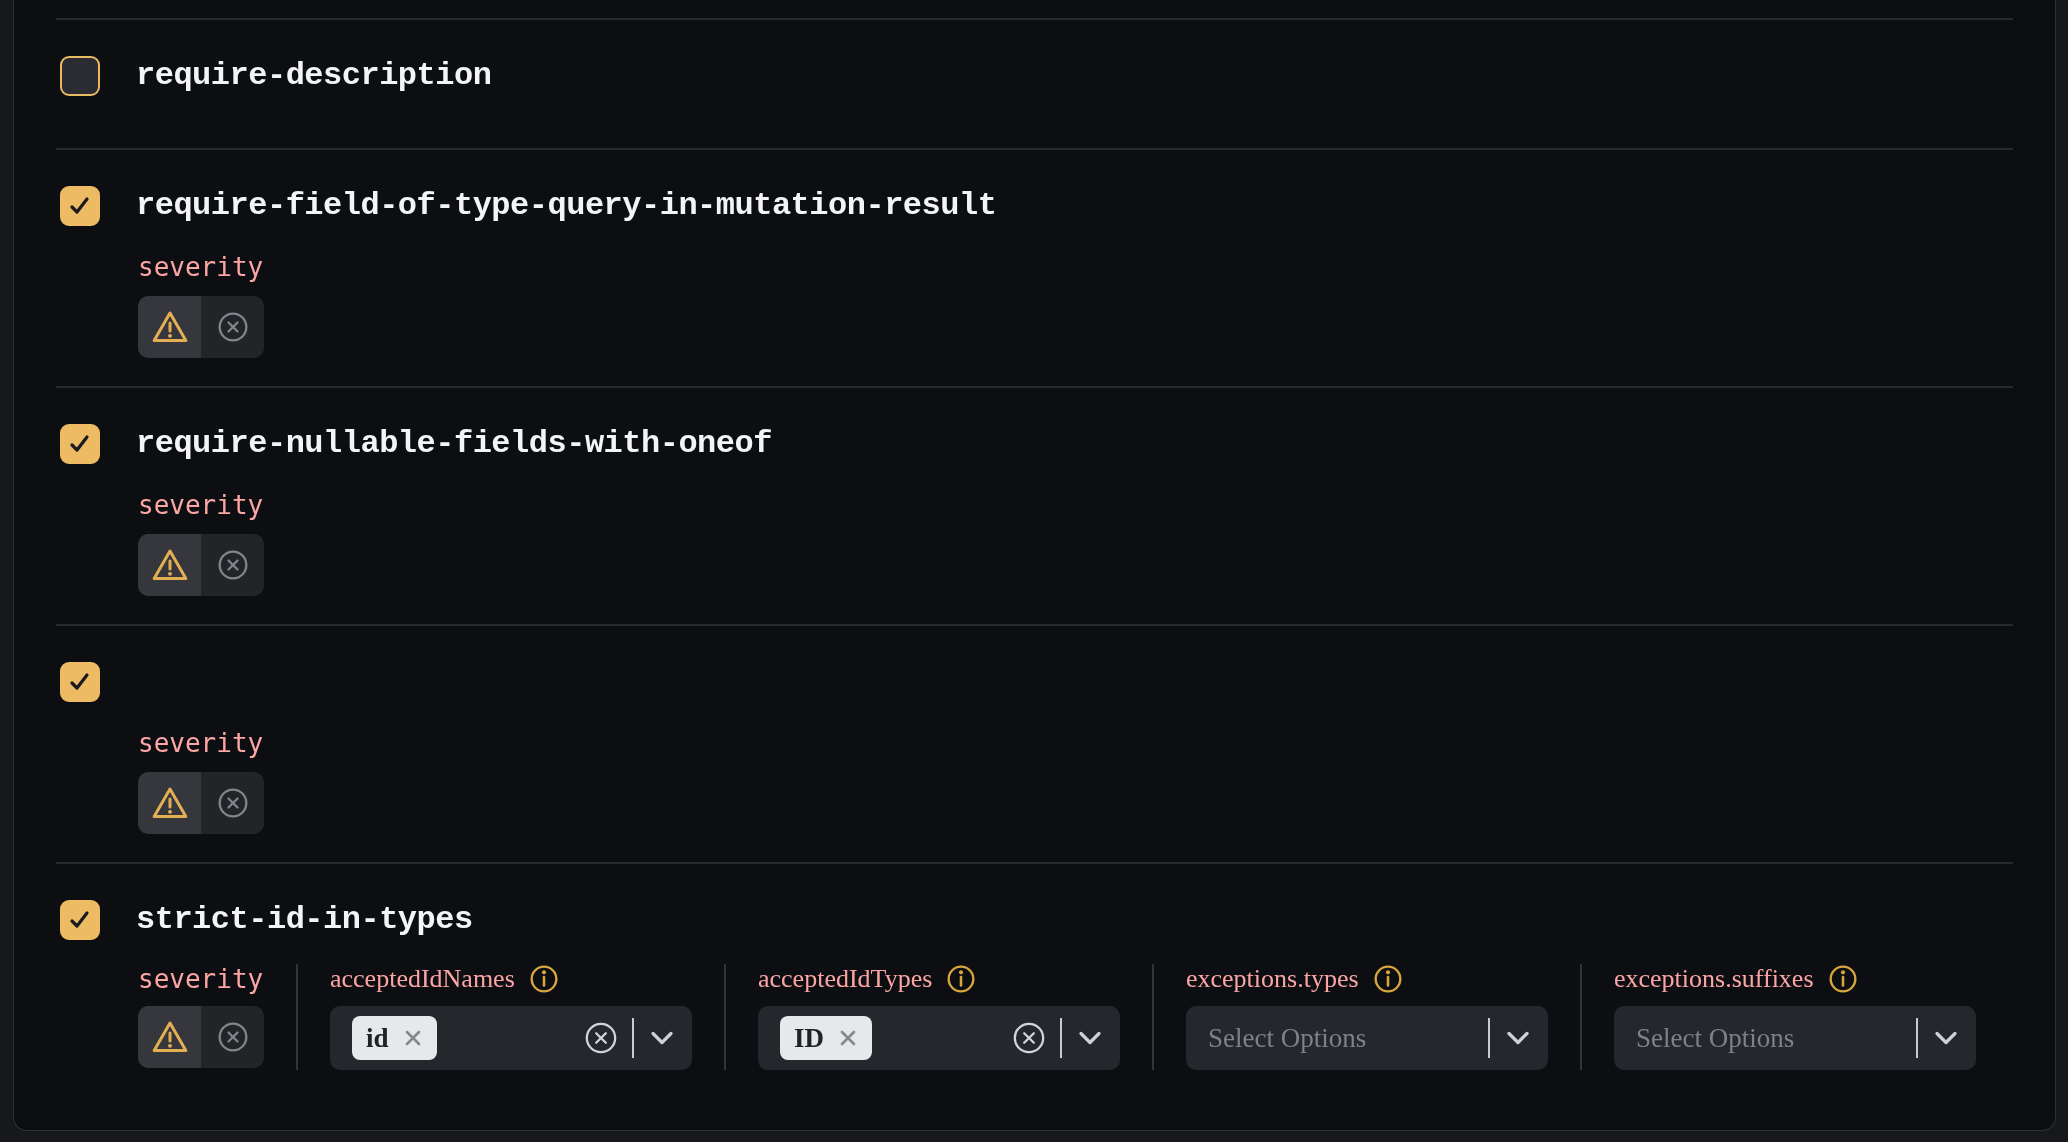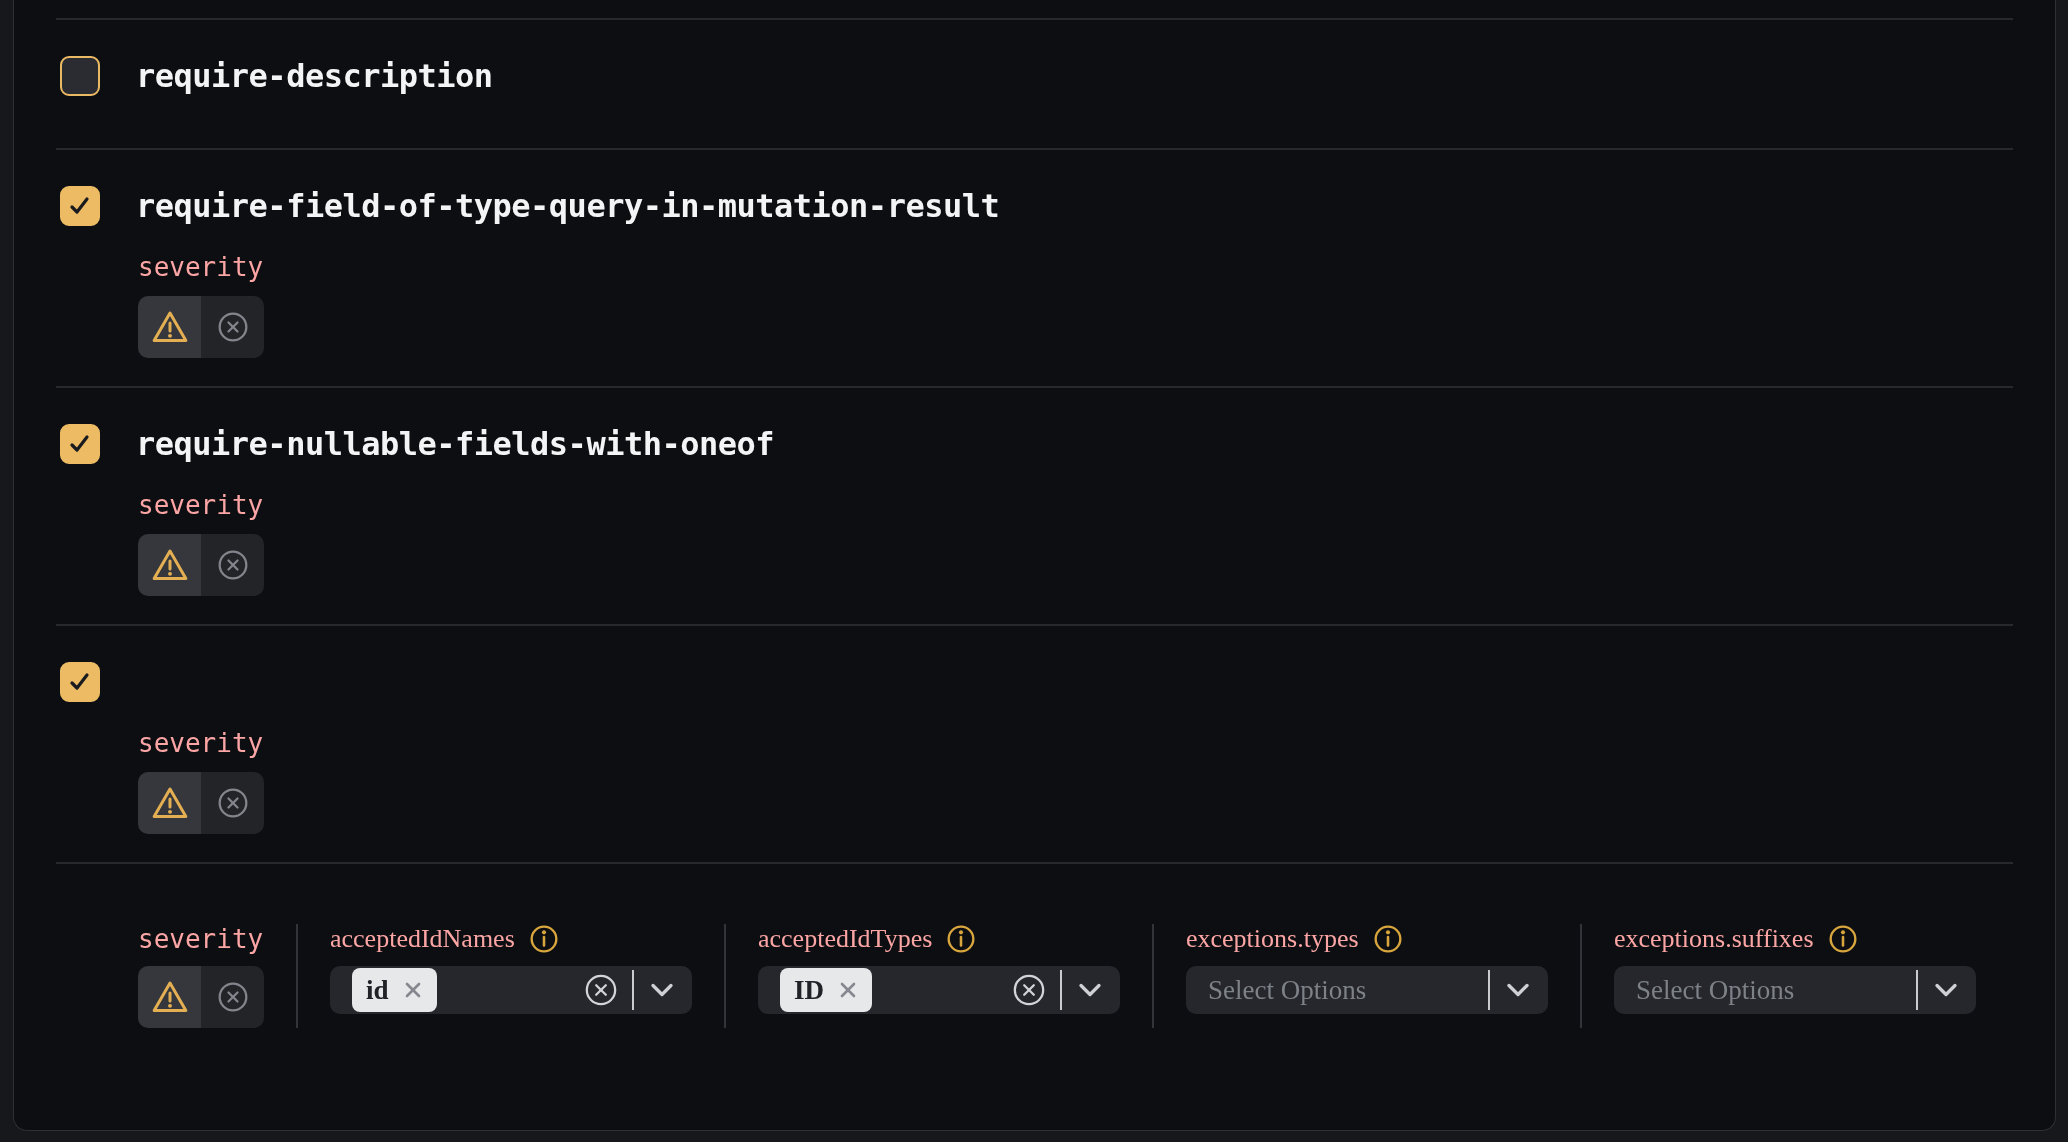--- a/index.html
+++ b/index.html
@@ -16,21 +16,21 @@
     border: 1.5px solid #2e3035;
     border-top: none;
     border-radius: 0 0 14px 14px;
     padding-top: 18px;
     overflow: hidden;
   }
   .divider { height: 2px; background: #27292d; margin: 0 42px; }
 
   .rule { padding: 36px 46px 28px; }
   .rule.first { padding-bottom: 52px; }
-  .rule-header { display: flex; align-items: flex-start; }
+  .rule-header { display: flex; align-items: flex-start; font-family: Liberation Mono, monospace; }
   .checkbox {
     width: 40px; height: 40px; flex: 0 0 40px;
     border: 2.5px solid #e9b964; border-radius: 9px;
     background: #2b2c32;
     display: flex; align-items: center; justify-content: center;
     cursor: pointer;
   }
   .checkbox svg { display: none; }
   .checkbox.checked { background: #ecbb63; border-color: #ecbb63; }
   .checkbox.checked svg { display: block; }
@@ -57,21 +57,21 @@
   }
   .seg-opt.selected { background: #35373d; }
 
   
   .options-row { margin-left: 78px; margin-top: 24px; display: flex; align-items: stretch; }
   .col-div { width: 2px; background: #33343a; margin: 0 32px; }
   .opt-col .seg { margin-top: 12px; }
   .opt-col.wide { width: 362px; font-family: Liberation Serif, serif; }
   .select {
     margin-top: 12px;
-    height: 48px; border-radius: 10px;
+    height: 64px; border-radius: 10px;
     background: #26272c;
     display: flex; align-items: center;
     padding: 0 18px 0 22px;
     cursor: pointer;
   }
   .chip {
     background: #e7e8ea; color: #202227;
     height: 44px; border-radius: 8px;
     padding: 0 14px;
     display: flex; align-items: center; gap: 14px;
@@ -189,20 +189,28 @@
               <line x1="15.4" y1="8.6" x2="8.6" y2="15.4" stroke="#82858c" stroke-width="1.7" stroke-linecap="round"></line>
             </svg>
         </button>
       </div>
     </div>
   </div>
 
   <div class="divider"></div>
 
   <div class="rule">
+    <div class="rule-header">
+      <div class="checkbox checked">
+        <svg width="24" height="24" viewBox="0 0 24 24" fill="none">
+            <polyline points="4,13 9,18 19,5" stroke="#1a1b1f" stroke-width="3.2" stroke-linecap="round" stroke-linejoin="round"></polyline>
+          </svg>
+      </div>
+      <div class="rule-name">strict-id-in-types</div>
+    </div>
 
     <div class="options-row">
 
       <div class="opt-col">
         <div class="field-label">severity</div>
         <div class="seg">
           <button class="seg-opt selected">
             <svg width="38" height="36" viewBox="0 0 24 22" fill="none">
                 <path d="M12 2.2 L22 19.5 H2 Z" stroke="#e4af53" stroke-width="1.9" stroke-linejoin="round"></path>
                 <line x1="12" y1="8.5" x2="12" y2="13.5" stroke="#e4af53" stroke-width="1.9" stroke-linecap="round"></line>

